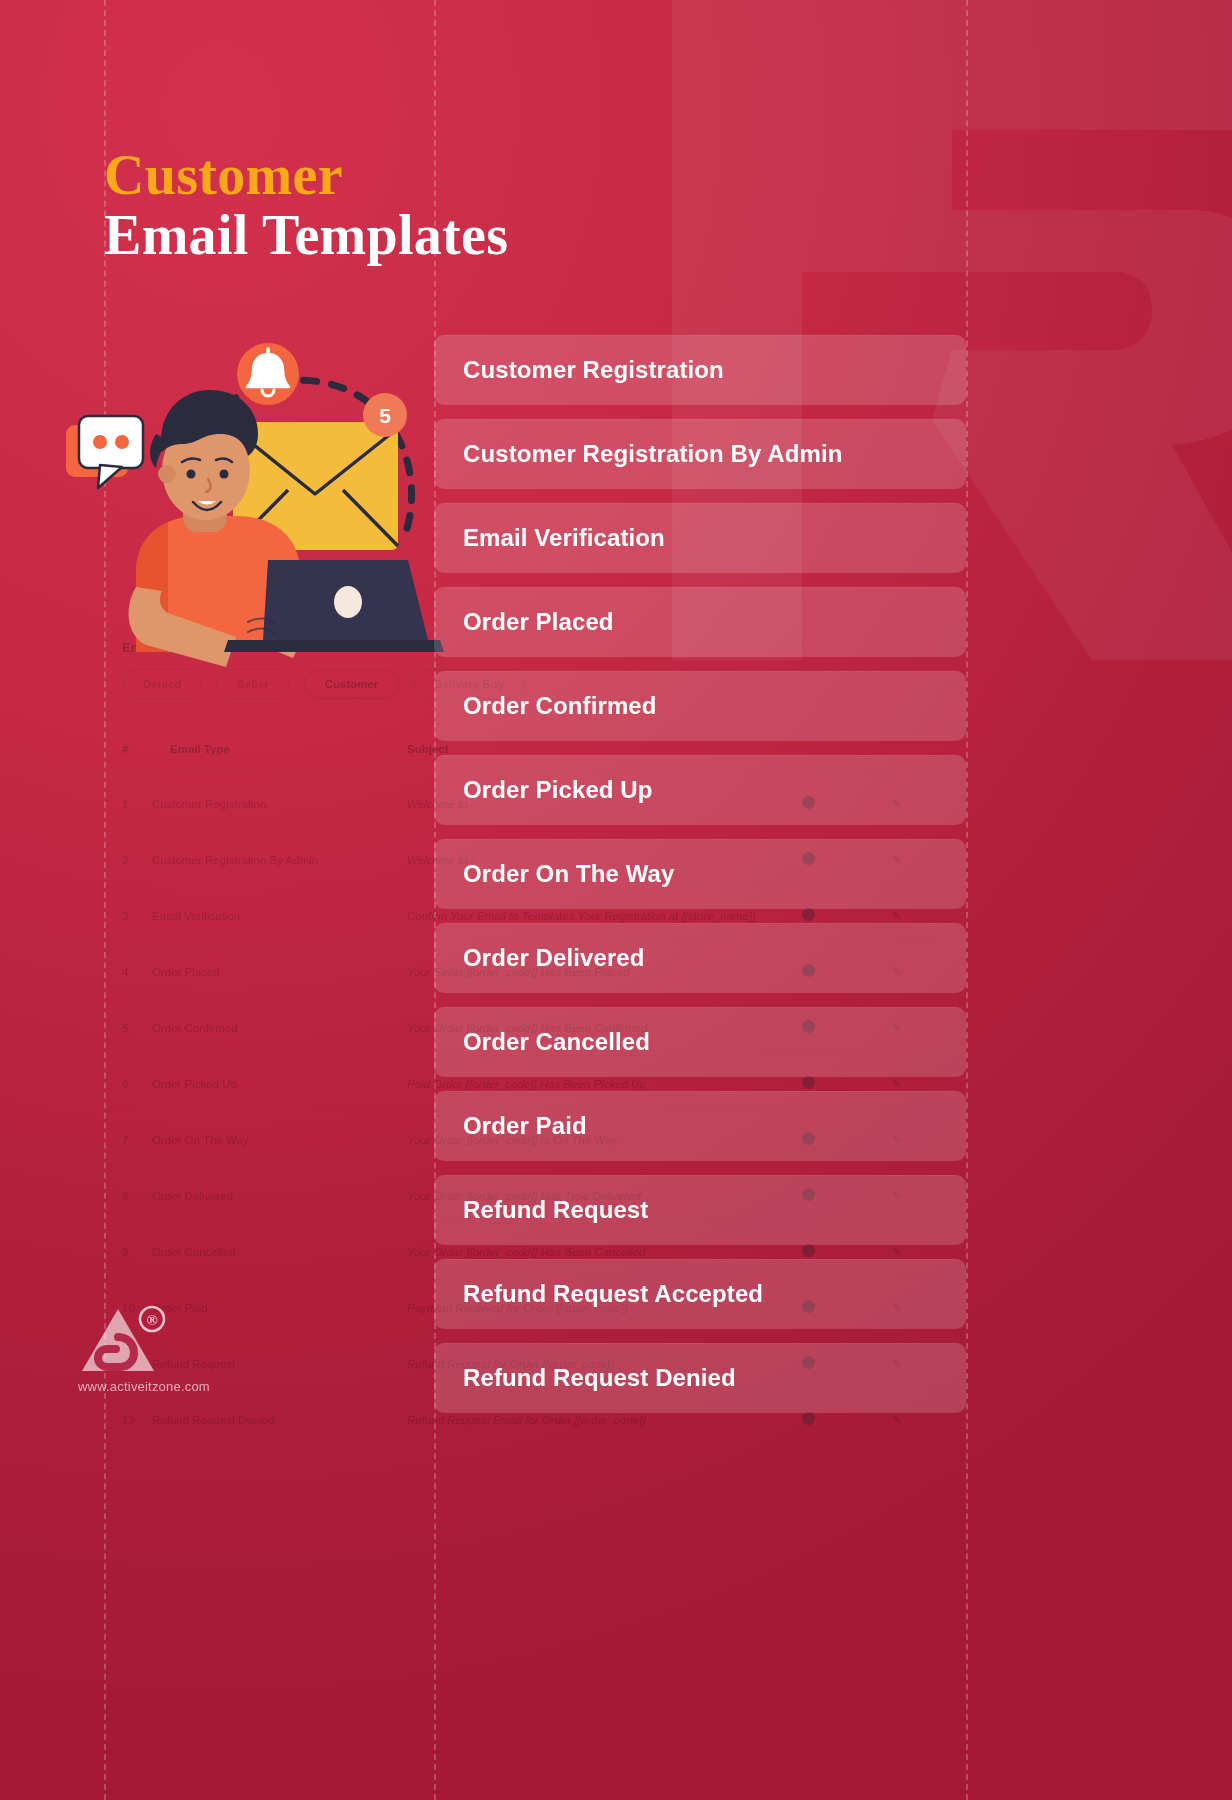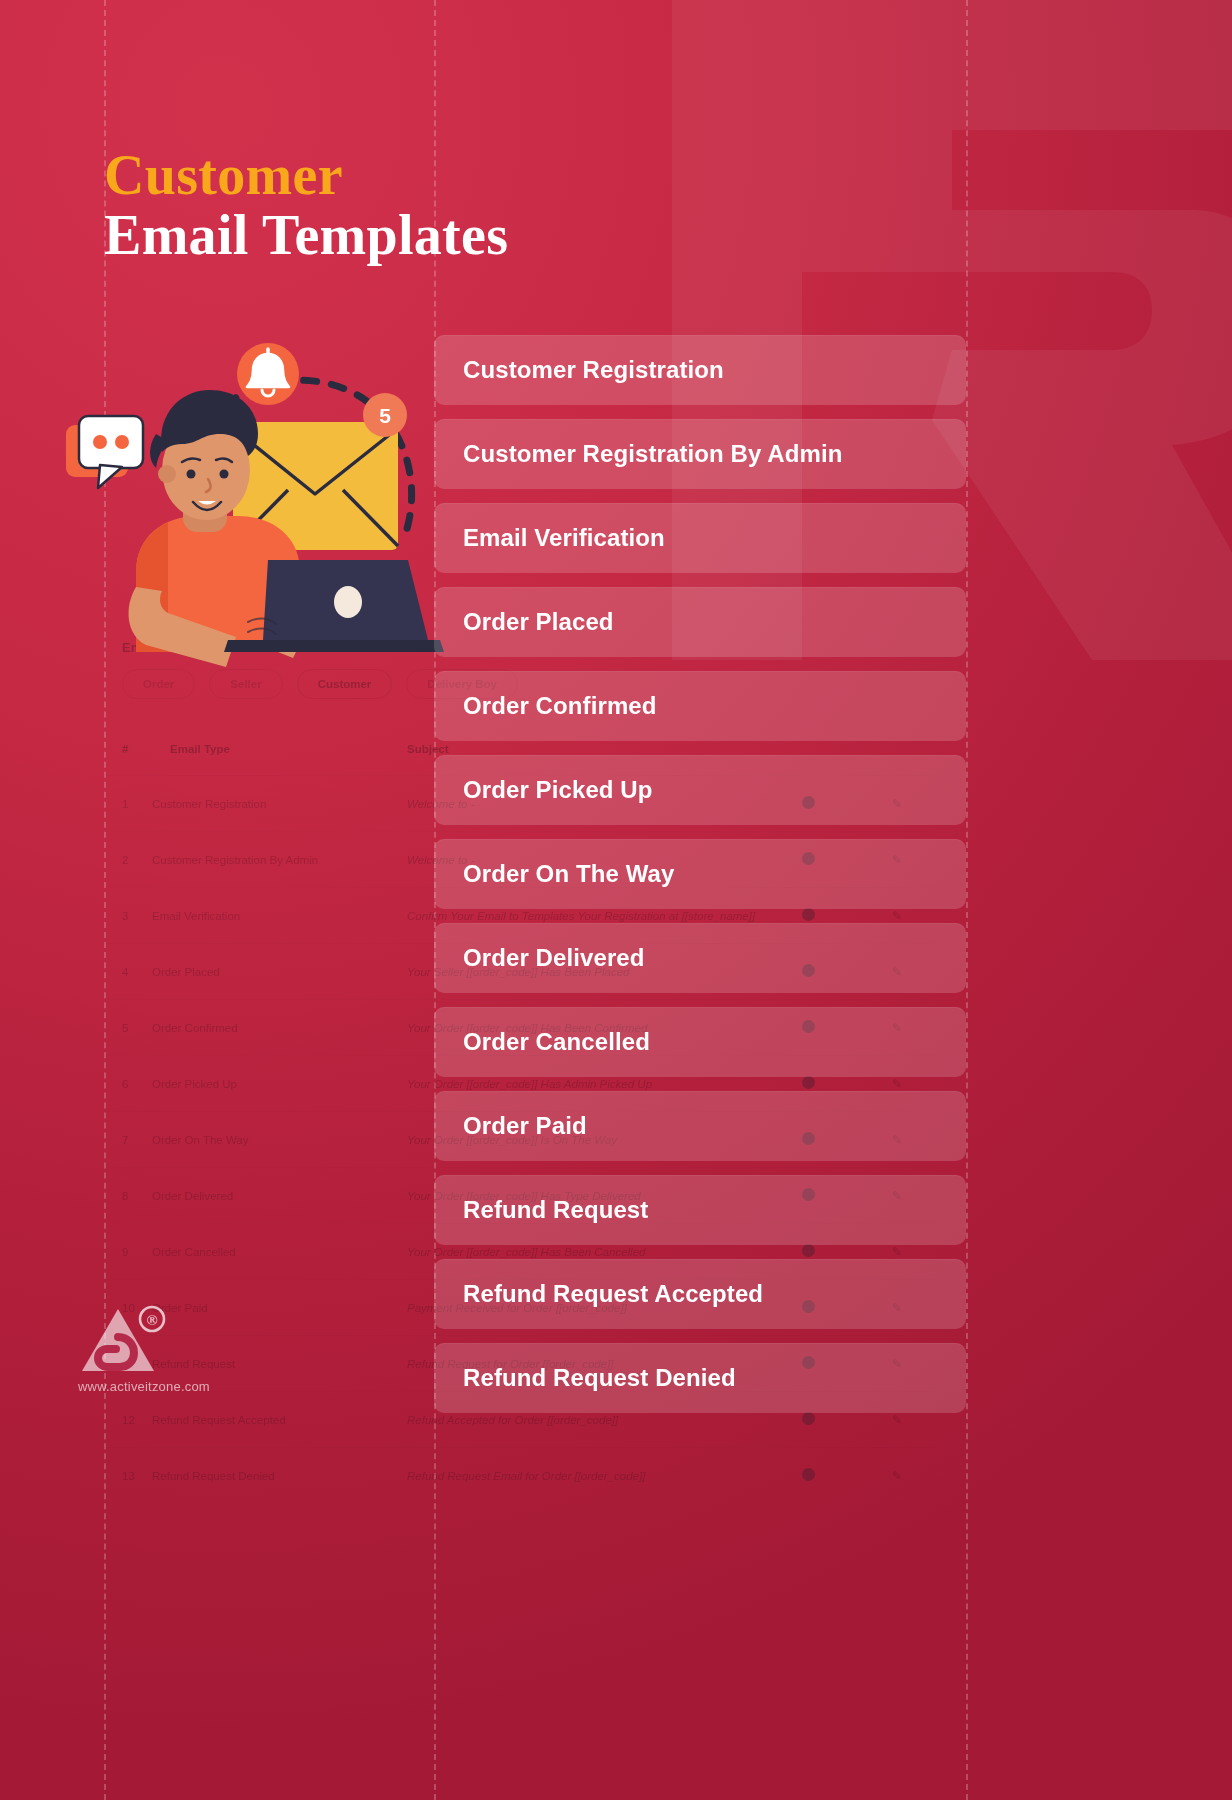--- a/index.html
+++ b/index.html
@@ -158,21 +158,21 @@
   </svg>
 </div>
 
 <div class="guide g1"></div>
 <div class="guide g2"></div>
 <div class="guide g3"></div>
 
 <div id="app-screenshot">
   <div class="app-title">Email Templates</div>
   <div class="tabbar">
-    <div class="tab">Order</div>
+    <div class="tab">Denied</div>
     <div class="tab">Seller</div>
     <div class="tab active">Customer</div>
     <div class="tab">Delivery Boy</div>
   </div>
   <table>
     <thead>
       <tr>
         <th class="c-num">#</th>
         <th class="c-type">Email Type</th>
         <th class="c-sub">Subject</th>
@@ -212,21 +212,21 @@
         <tr>
           <td class="c-num">5</td>
           <td class="c-type">Order Confirmed</td>
           <td class="c-sub">Your Order  [[order_code]] Has Been Confirmed</td>
           <td class="c-stat"><span class="dot"></span></td>
           <td class="c-act"><span class="pencil">✎</span></td>
         </tr>
         <tr>
           <td class="c-num">6</td>
           <td class="c-type">Order Picked Up</td>
-          <td class="c-sub">Your Order [[order_code]] Has Admin Picked Up</td>
+          <td class="c-sub">Paid Order [[order_code]] Has Been Picked Up</td>
           <td class="c-stat"><span class="dot"></span></td>
           <td class="c-act"><span class="pencil">✎</span></td>
         </tr>
         <tr>
           <td class="c-num">7</td>
           <td class="c-type">Order On The Way</td>
           <td class="c-sub">Your Order [[order_code]] Is On The Way</td>
           <td class="c-stat"><span class="dot"></span></td>
           <td class="c-act"><span class="pencil">✎</span></td>
         </tr>
@@ -248,27 +248,20 @@
           <td class="c-num">10</td>
           <td class="c-type">Order Paid</td>
           <td class="c-sub">Payment Received for Order [[order_code]]</td>
           <td class="c-stat"><span class="dot"></span></td>
           <td class="c-act"><span class="pencil">✎</span></td>
         </tr>
         <tr>
           <td class="c-num">11</td>
           <td class="c-type">Refund Request</td>
           <td class="c-sub">Refund Request for Order [[order_code]]</td>
-          <td class="c-stat"><span class="dot"></span></td>
-          <td class="c-act"><span class="pencil">✎</span></td>
-        </tr>
-        <tr>
-          <td class="c-num">12</td>
-          <td class="c-type">Refund Request Accepted</td>
-          <td class="c-sub">Refund Accepted for Order [[order_code]]</td>
           <td class="c-stat"><span class="dot"></span></td>
           <td class="c-act"><span class="pencil">✎</span></td>
         </tr>
         <tr>
           <td class="c-num">13</td>
           <td class="c-type">Refund Request Denied</td>
           <td class="c-sub">Refund Request Email for Order [[order_code]]</td>
           <td class="c-stat"><span class="dot"></span></td>
           <td class="c-act"><span class="pencil">✎</span></td>
         </tr>

